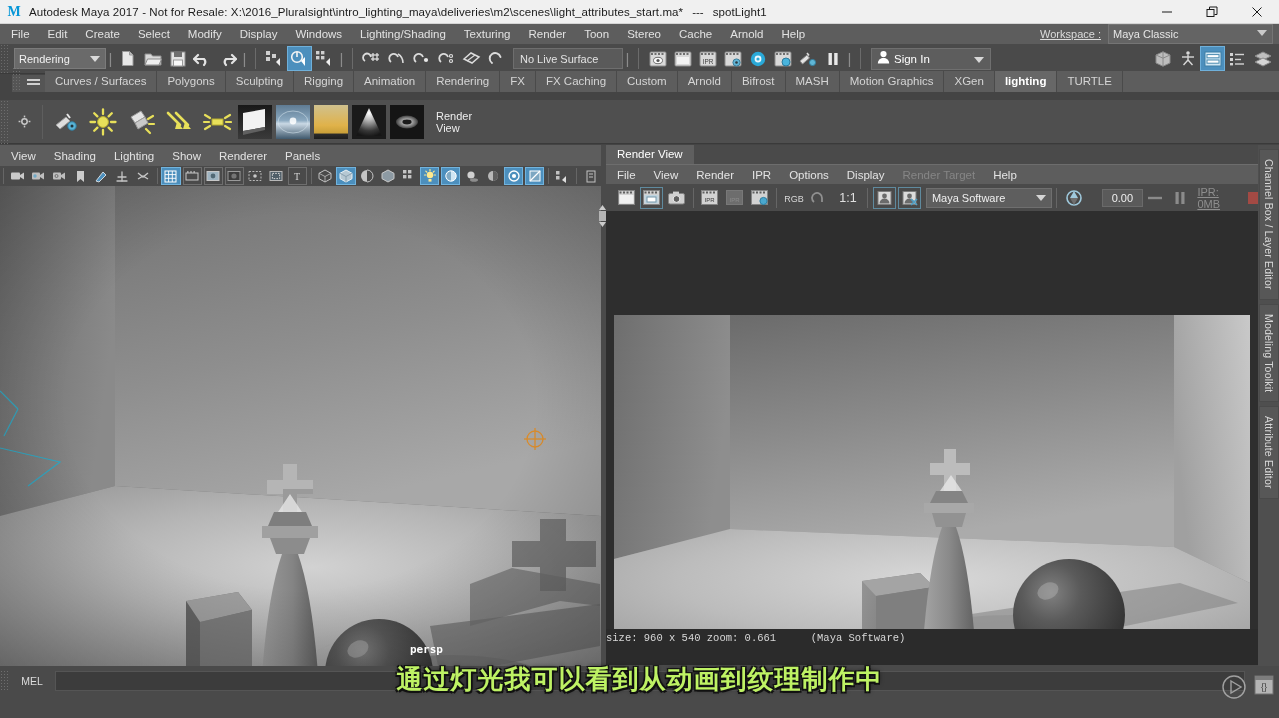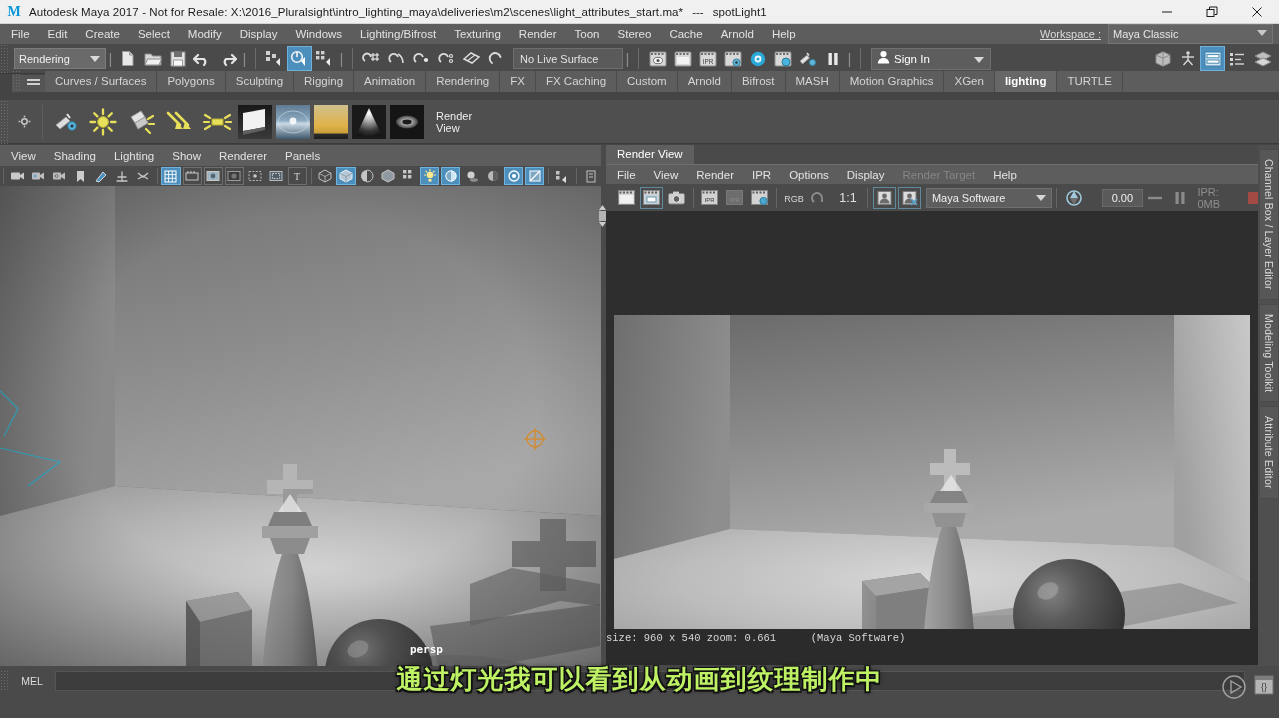--- a/index.html
+++ b/index.html
@@ -161,21 +161,21 @@
   .rsep { width: 1px; height: 20px; background: #666; margin: 0 4px; }
   .rv-combo { width: 132px; height: 20px; background: #5e5e5e; border: 1px solid #6f6f6f;
               display: flex; align-items: center; padding-left: 5px; position: relative; margin-left: 4px; }
   .rv-combo span { font-size: 11px; color: #efefef; }
   .rv-combo .caret { position: absolute; right: 5px; top: 6px;
     border-left: 5px solid transparent; border-right: 5px solid transparent;
     border-top: 6px solid #d5d5d5; }
   .exp-field { width: 42px; height: 18px; background: #5a5a5a; border: 1px solid #6a6a6a;
                font-size: 11px; color: #efefef; display: flex; align-items: center;
                justify-content: center; margin-left: 16px; }
-  .ipr-txt { font-size: 11px; color: #8e8e8e; margin-left: 5px; }
+  .ipr-txt { font-size: 11px; color: #8e8e8e; margin-left: 5px; text-decoration: underline; }
   .rv-stop { width: 10px; height: 12px; background: #a34a44; margin-left: 6px; }
 
   .rv-canvas { position: relative; width: 652px; height: 418px; background: #2e2e2e; overflow: hidden; }
   .rv-image { position: absolute; left: 8px; top: 104px; width: 636px; height: 358px; overflow: hidden; }
   .rv-status { height: 36px; background: #2b2b2b; color: #d8d8d8; font-size: 10.5px;
                font-family: "DejaVu Sans Mono", monospace; position: relative; }
   .rv-status .row { position: absolute; left: 0; width: 100%; text-align: left; font-family: Liberation Mono, monospace; }
   .rv-s1 { top: 3px; }
   .rv-s2 { top: 19px; }
   .rv-status .gap { display: inline-block; width: 22px; }
@@ -256,21 +256,21 @@
   </div>
 
   <div class="menubar">
     <div class="menu-item">File</div>
     <div class="menu-item">Edit</div>
     <div class="menu-item">Create</div>
     <div class="menu-item">Select</div>
     <div class="menu-item">Modify</div>
     <div class="menu-item">Display</div>
     <div class="menu-item">Windows</div>
-    <div class="menu-item">Lighting/Bifrost</div>
+    <div class="menu-item">Lighting/Shading</div>
     <div class="menu-item">Texturing</div>
     <div class="menu-item">Render</div>
     <div class="menu-item">Toon</div>
     <div class="menu-item">Stereo</div>
     <div class="menu-item">Cache</div>
     <div class="menu-item">Arnold</div>
     <div class="menu-item">Help</div>
 
     <div class="ws-wrap">
       <div class="ws-label">Workspace :</div>

